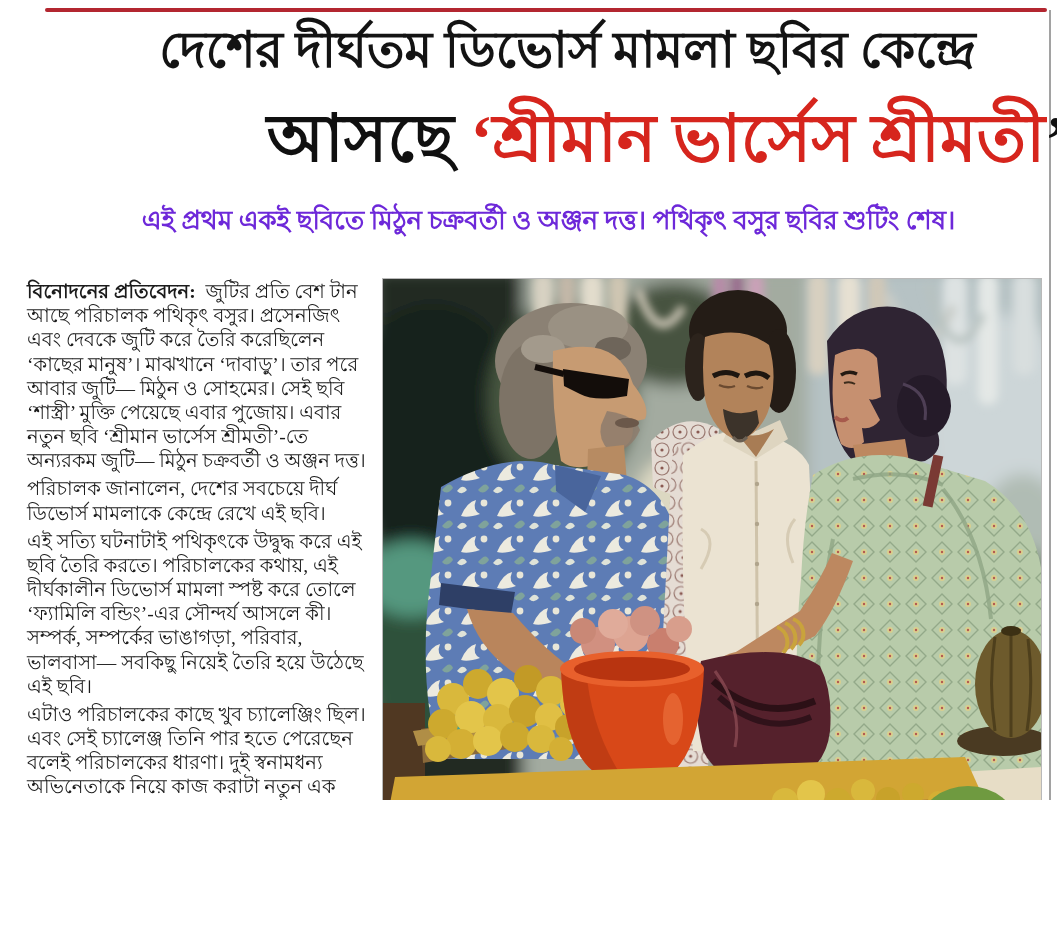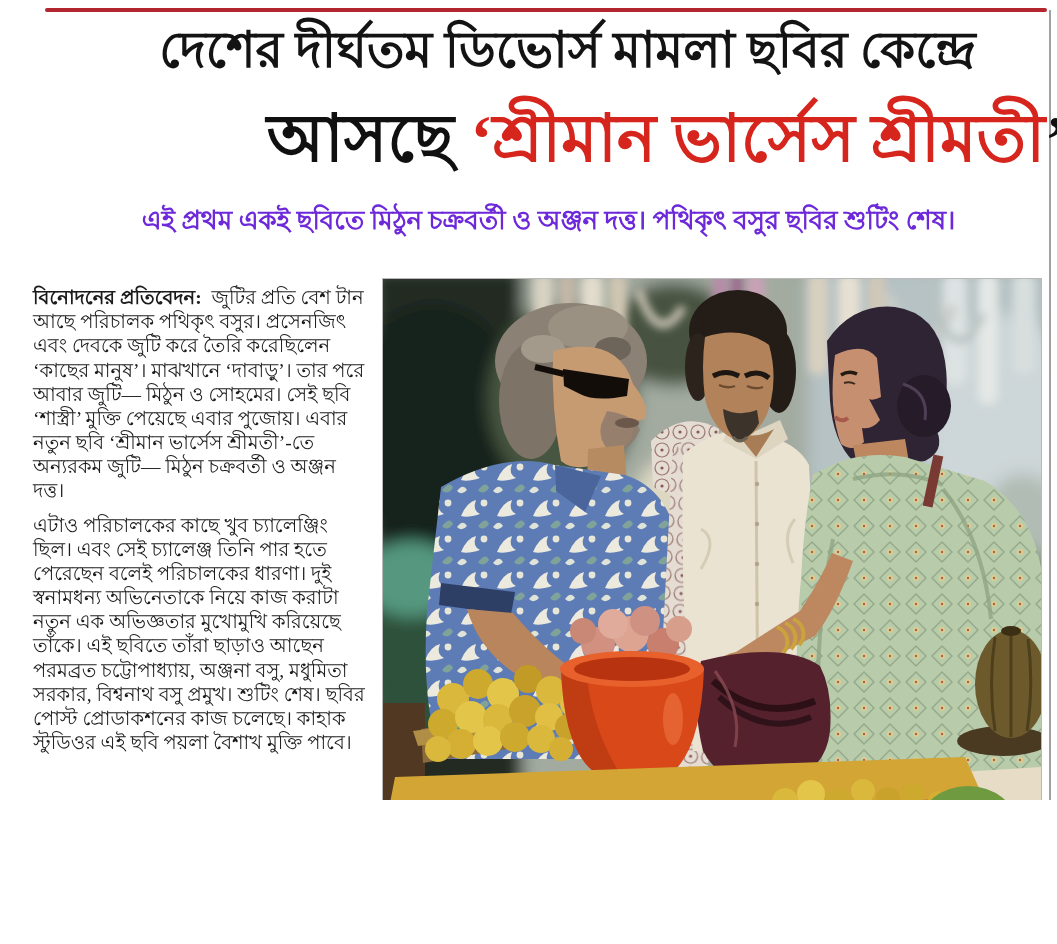--- a/index.html
+++ b/index.html
@@ -25,21 +25,21 @@
   .headline .red{color:#d6251d;}
   .subhead{
     position:absolute; left:0; right:0; top:204px; text-align:center; padding-left:30px;
     font-size:26px; line-height:1.3; font-weight:bold; color:#6d28d9; white-space:nowrap;
   }
 
   .article{
     position:absolute; left:23px; top:276px; width:356px;
     font-size:19.5px; line-height:1.24; color:#1b1b1b; text-align:left;
   }
-  .article p{margin:10px;}
+  .article p{margin:4px;}
   .article .lead{font-weight:bold; margin-right:5px;}
 
   .figure{position:absolute; left:383px; top:279px; width:658px;}
   .figure svg{display:block; outline:1px solid #b9b9b9; background:#9aa399;}
   .caption{
     margin-top:11px; text-align:center; font-weight:bold;
     font-size:21.5px; color:#3b82f6;
   }
 
   .remnant{position:absolute;}
@@ -57,20 +57,22 @@
   <div class="right-rule"></div>
 
   <div class="kicker">দেশের দীর্ঘতম ডিভোর্স মামলা ছবির কেন্দ্রে</div>
 
   <div class="headline"><span>আসছে </span><span class="red">‘</span><span class="red">শ্রীমান ভার্সেস শ্রীমতী</span><span>’</span></div>
 
   <div class="subhead">এই প্রথম একই ছবিতে মিঠুন চক্রবর্তী ও অঞ্জন দত্ত। পথিকৃৎ বসুর ছবির শুটিং শেষ।</div>
 
   <div class="article">
     <p><strong class="lead">বিনোদনের প্রতিবেদন:</strong> <span>জুটির প্রতি বেশ টান আছে পরিচালক পথিকৃৎ বসুর। প্রসেনজিৎ এবং দেবকে জুটি করে তৈরি করেছিলেন ‘কাছের মানুষ’। মাঝখানে ‘দাবাড়ু’। তার পরে আবার জুটি— মিঠুন ও সোহমের। সেই ছবি ‘শাস্ত্রী’ মুক্তি পেয়েছে এবার পুজোয়। এবার নতুন ছবি ‘শ্রীমান ভার্সেস শ্রীমতী’-তে অন্যরকম জুটি— মিঠুন চক্রবর্তী ও অঞ্জন দত্ত।</span></p>
+    <p>পরিচালক জানালেন, দেশের সবচেয়ে দীর্ঘ ডিভোর্স মামলাকে কেন্দ্রে রেখে এই ছবি।</p>
+    <p>এই সত্যি ঘটনাটাই পথিকৃৎকে উদ্বুদ্ধ করে এই ছবি তৈরি করতে। পরিচালকের কথায়, এই দীর্ঘকালীন ডিভোর্স মামলা স্পষ্ট করে তোলে ‘ফ্যামিলি বন্ডিং’-এর সৌন্দর্য আসলে কী। সম্পর্ক, সম্পর্কের ভাঙাগড়া, পরিবার, ভালবাসা— সবকিছু নিয়েই তৈরি হয়ে উঠেছে এই ছবি।</p>
     <p>এটাও পরিচালকের কাছে খুব চ্যালেঞ্জিং ছিল। এবং সেই চ্যালেঞ্জ তিনি পার হতে পেরেছেন বলেই পরিচালকের ধারণা। দুই স্বনামধন্য অভিনেতাকে নিয়ে কাজ করাটা নতুন এক অভিজ্ঞতার মুখোমুখি করিয়েছে তাঁকে। এই ছবিতে তাঁরা ছাড়াও আছেন পরমব্রত চট্টোপাধ্যায়, অঞ্জনা বসু, মধুমিতা সরকার, বিশ্বনাথ বসু প্রমুখ। শুটিং শেষ। ছবির পোস্ট প্রোডাকশনের কাজ চলেছে। কাহাক স্টুডিওর এই ছবি পয়লা বৈশাখ মুক্তি পাবে।</p>
   </div>
 
   <figure class="figure" style="margin:0">
     <svg width="658" height="584" viewBox="0 0 658 584" xmlns="http://www.w3.org/2000/svg">
       <defs>
         <filter id="b8" x="-20%" y="-20%" width="140%" height="140%">
             <feGaussianBlur stdDeviation="8"></feGaussianBlur>
           </filter>
         <filter id="b4" x="-20%" y="-20%" width="140%" height="140%">

